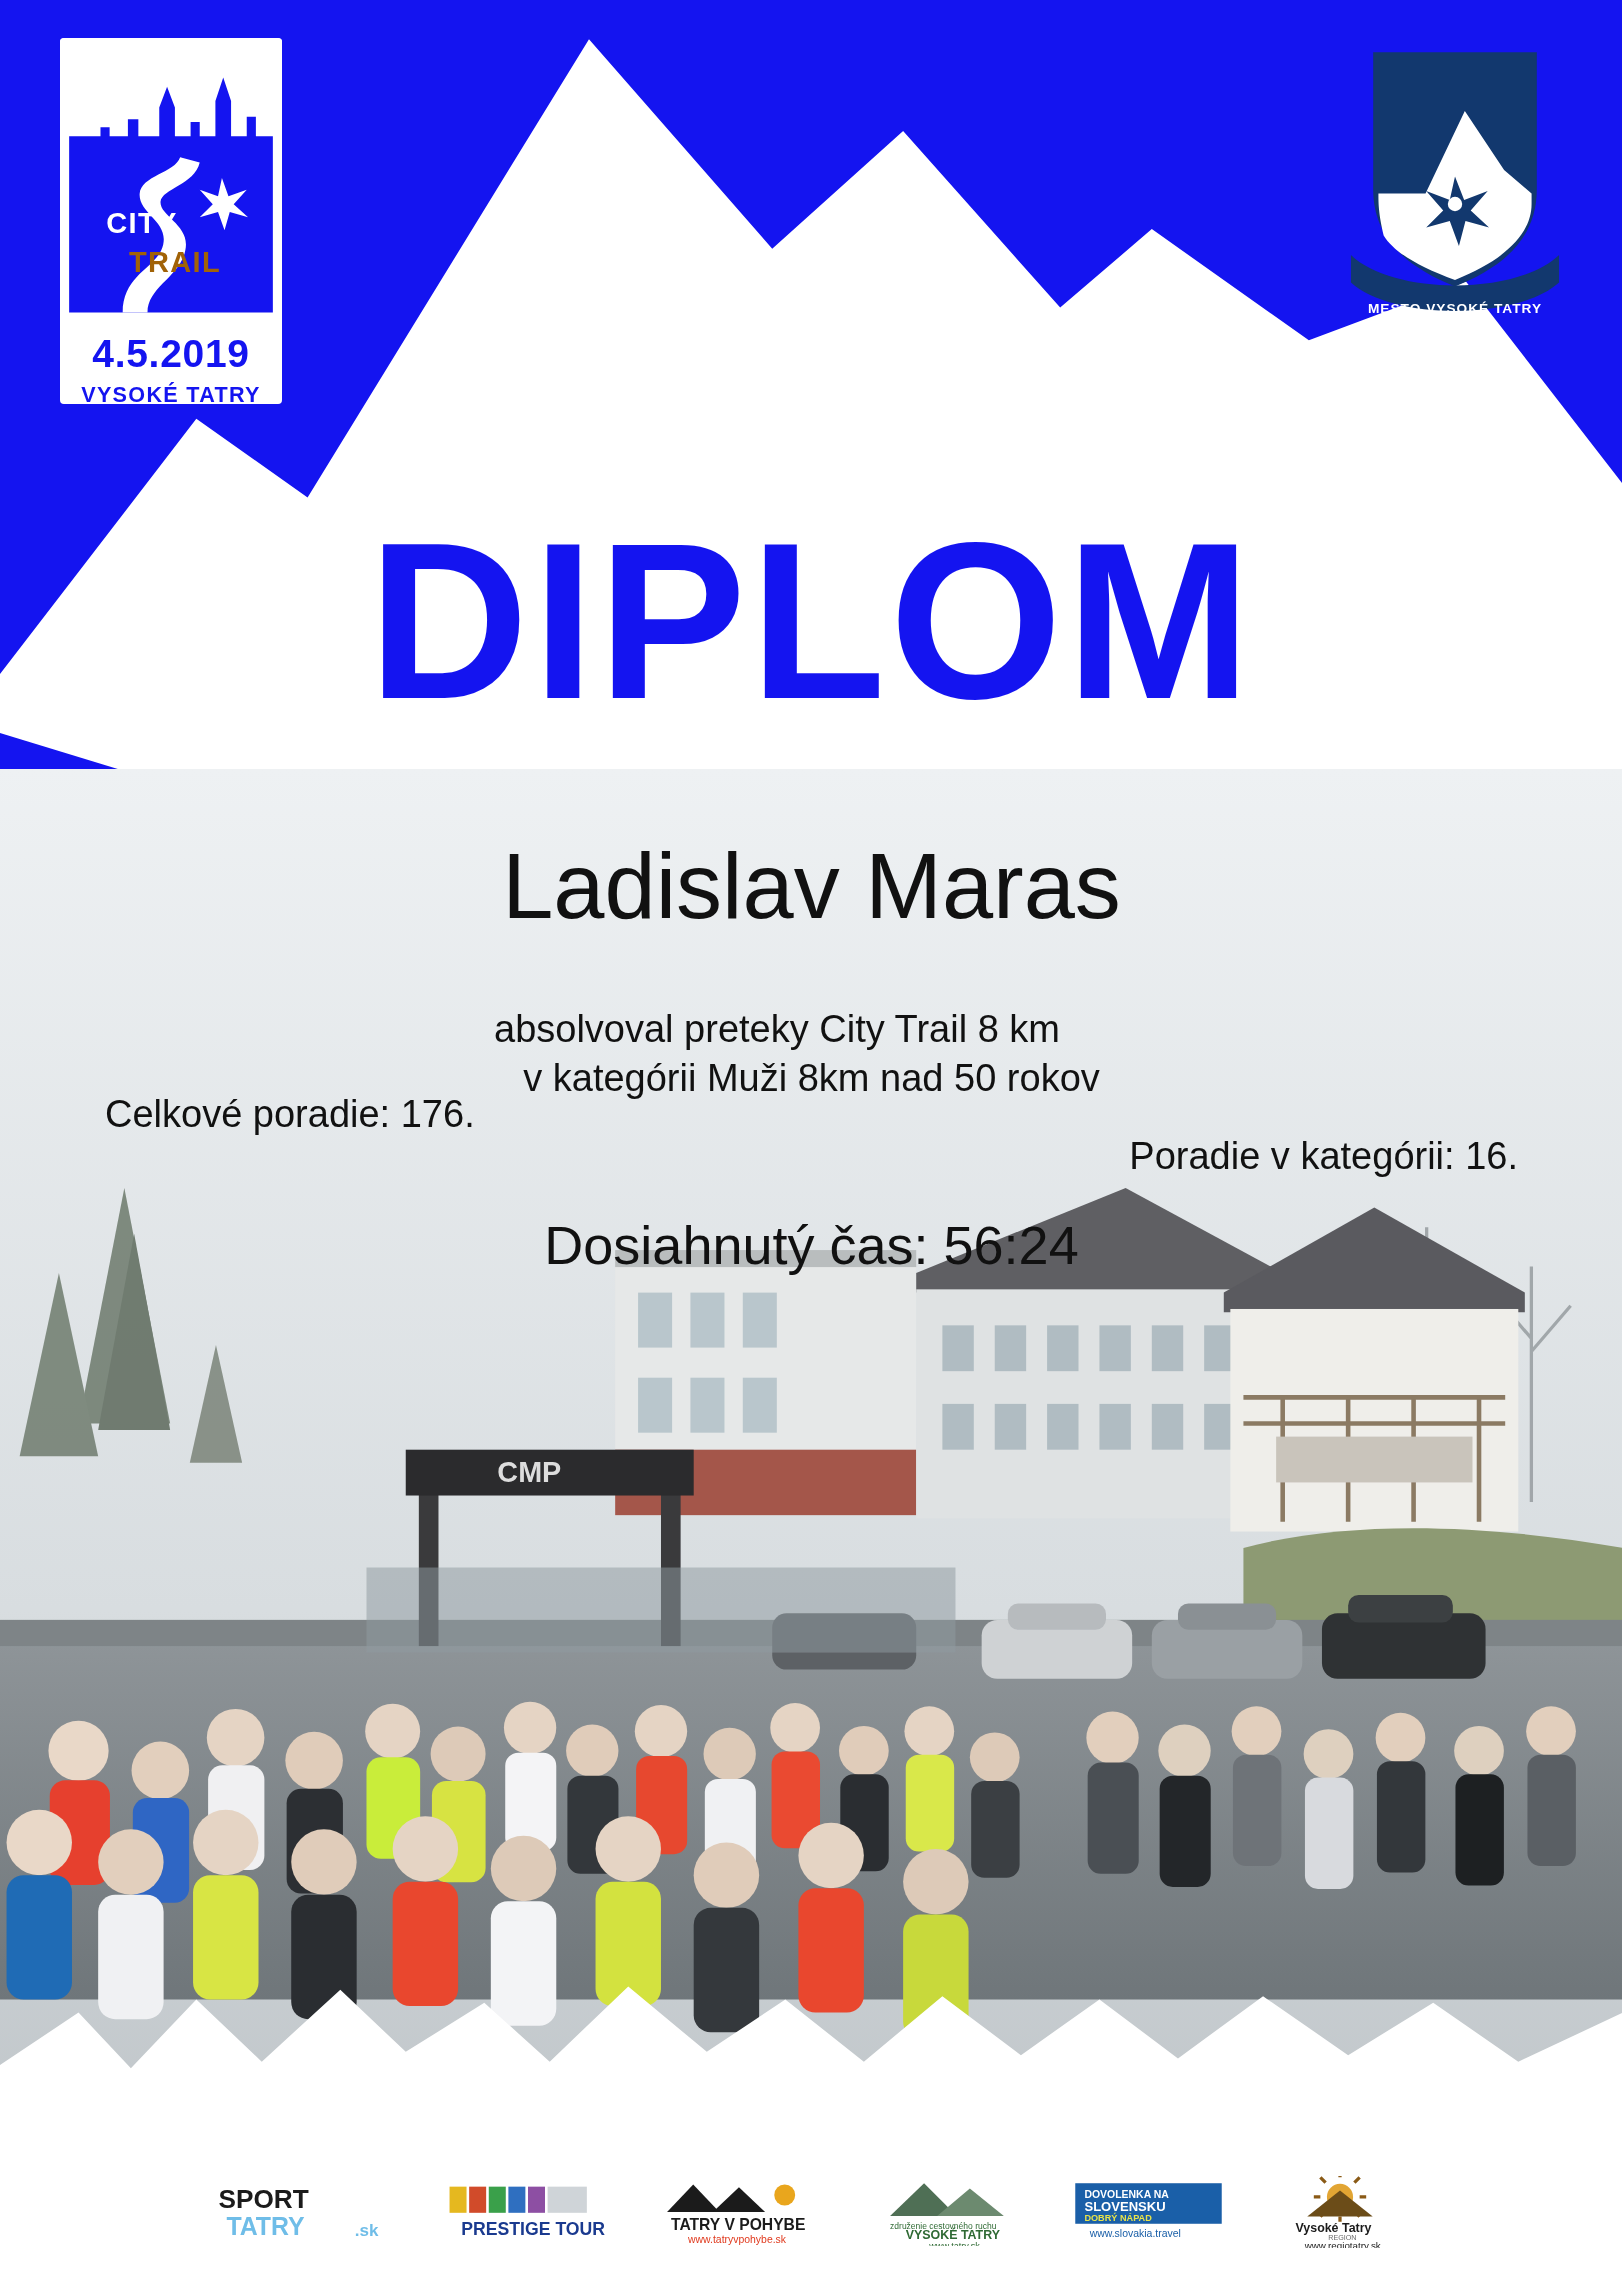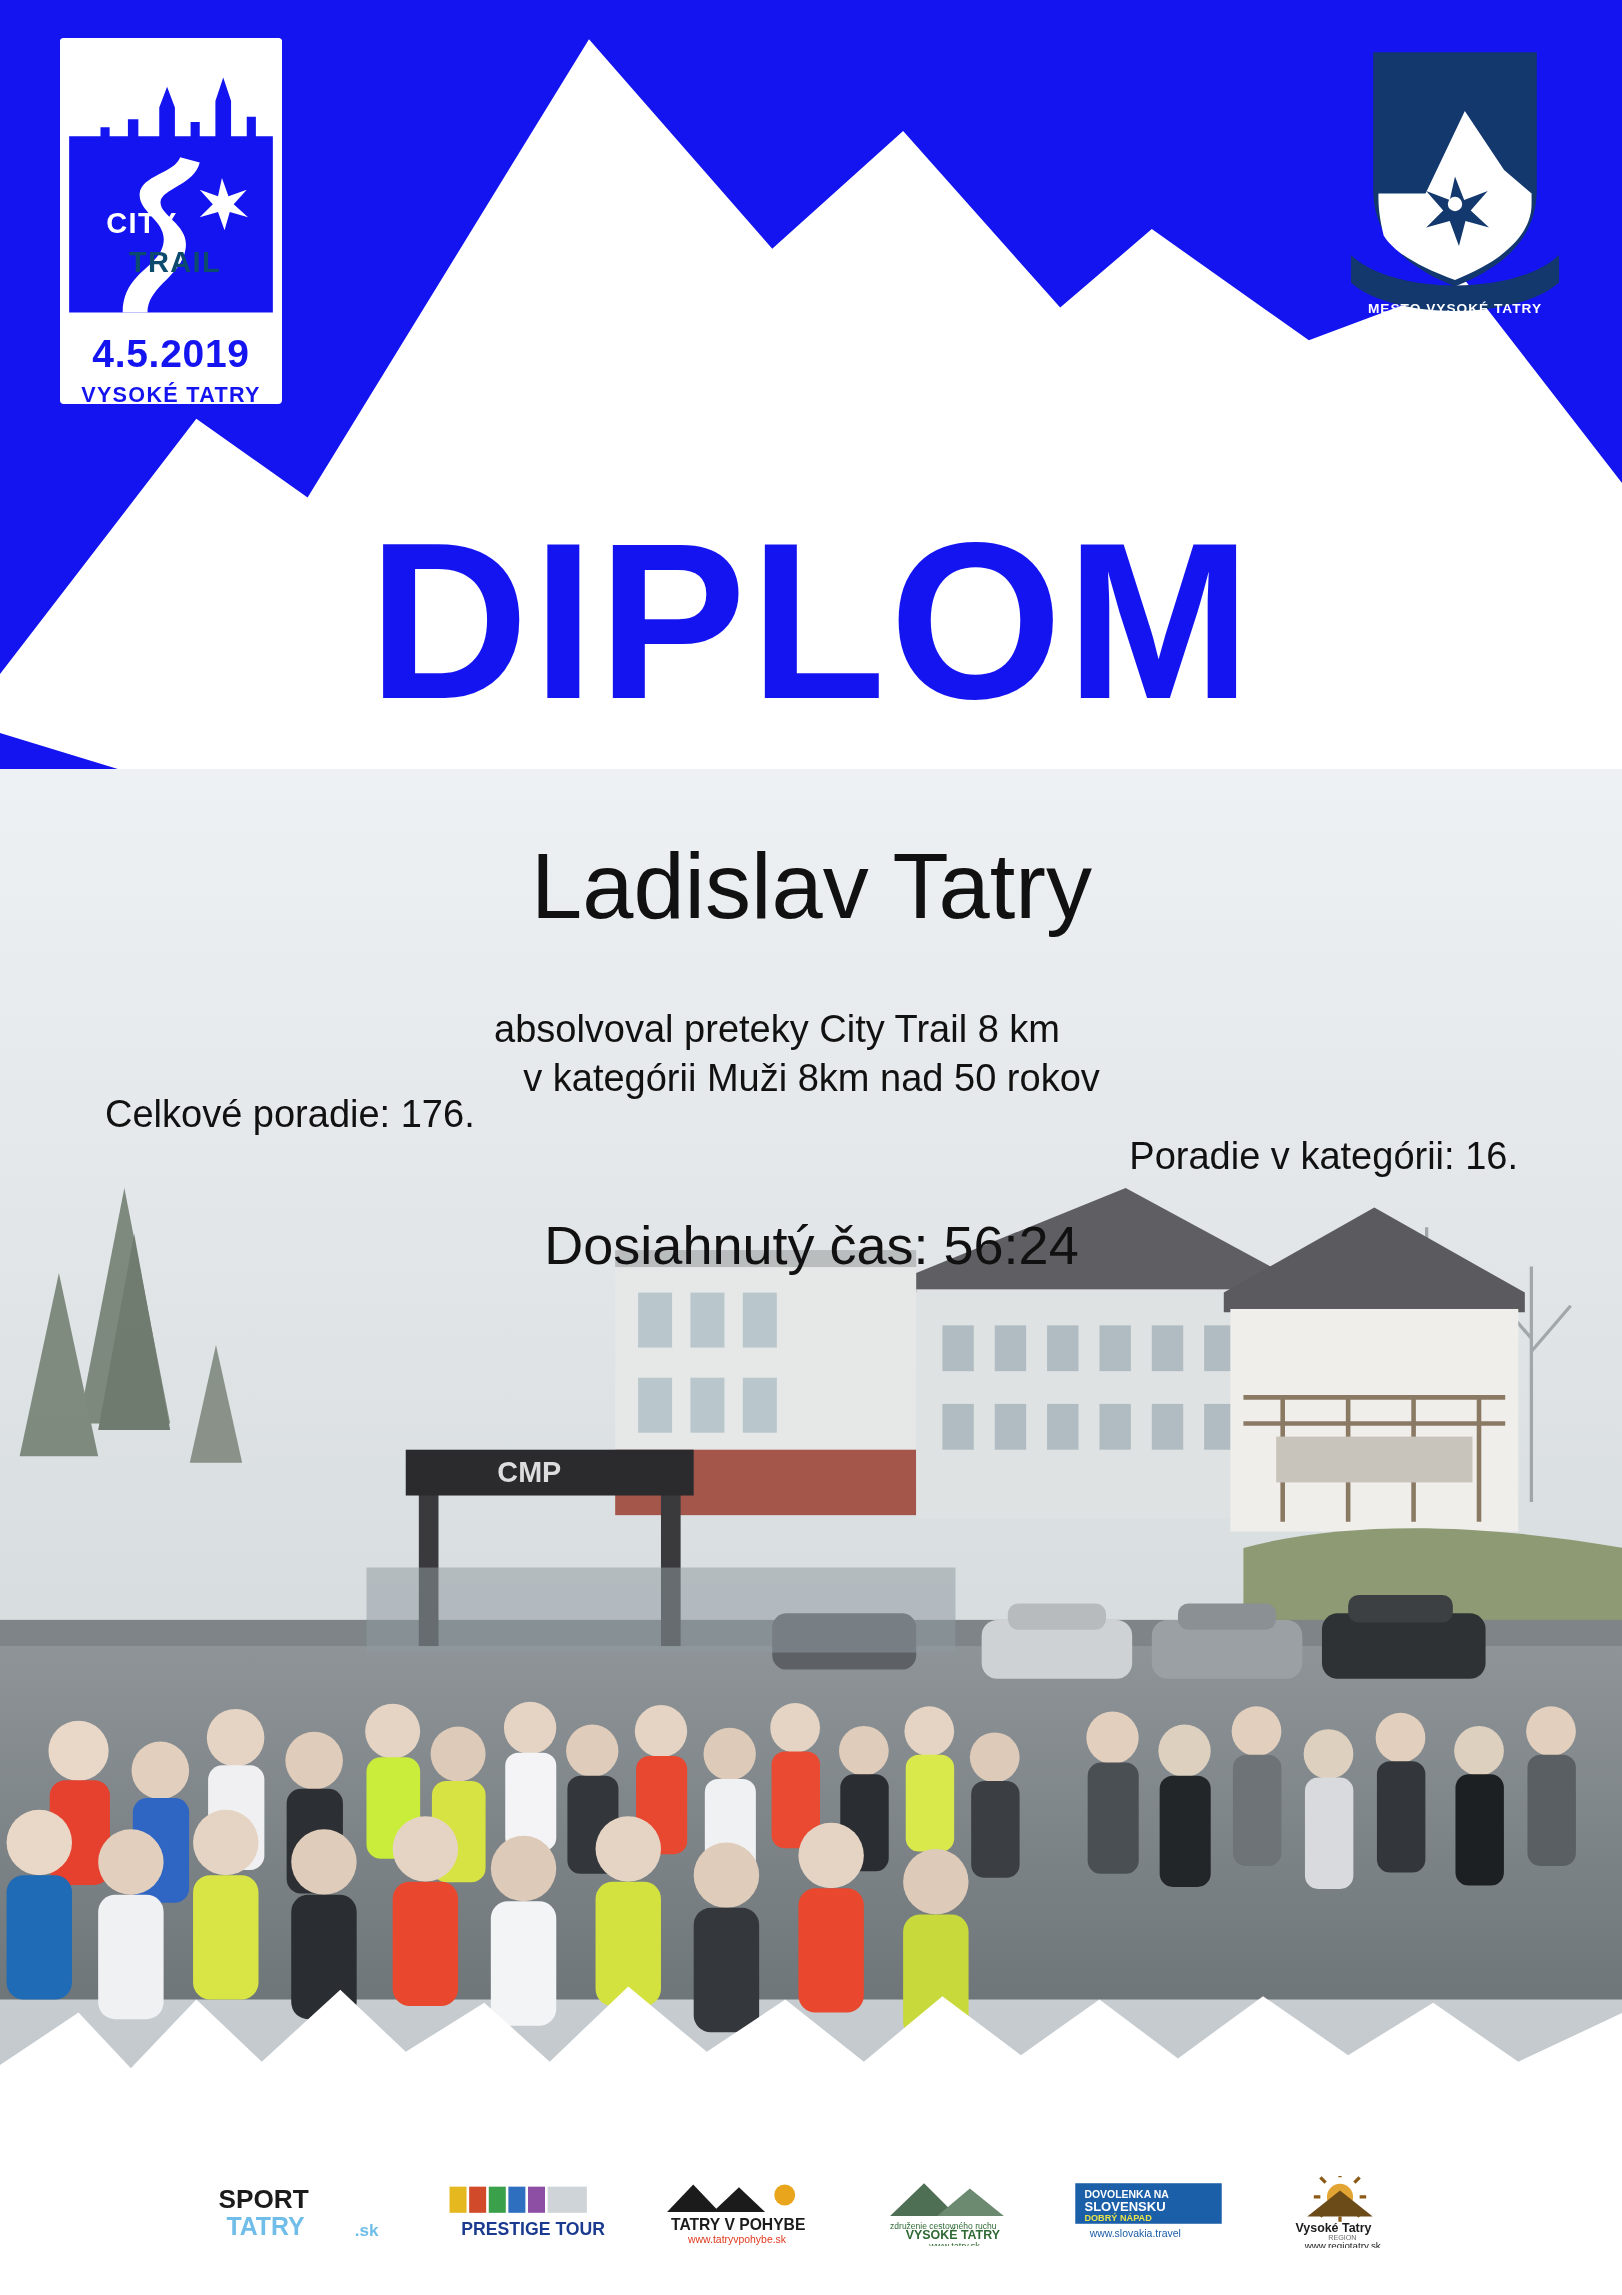--- a/index.html
+++ b/index.html
@@ -82,21 +82,21 @@
     font-size: 29px;
     font-weight: bold;
     letter-spacing: 1.3px;
   }
   .ct-word-trail {
     position: absolute;
     left: 33px;
     top: 208px;
     width: 164px;
     text-align: center;
-    color: #0c4a6e;
+    color: #a16207;
     font-size: 29px;
     font-weight: bold;
     letter-spacing: 1.3px;
   }
 
   
   .coat {
     position: absolute;
     right: 60px;
     top: 39px;
@@ -453,21 +453,21 @@
         L120,1900 L200,1985 L300,1880 L400,1975 L520,1865 L620,1960 L740,1885
         L840,1975 L960,1860 L1080,1960 L1200,1880 L1320,1975 L1440,1875
         L1560,1965 L1680,1880 L1800,1970 L1930,1875 L2060,1965 L2190,1885
         L2320,1975 L2480,1900 L2480,2333 Z"></path>
 
       <path fill="#ffffff" opacity="0.9" d="M0,2333 L0,2080 L160,2010 L330,2085 L520,2000 L700,2090
         L900,2005 L1100,2090 L1300,2010 L1500,2095 L1700,2015 L1900,2095 L2120,2010 L2330,2090 L2480,2030 L2480,2333 Z"></path>
     </svg>
   </div>
 
-  <div class="name">Ladislav Tatry</div>
+  <div class="name">Ladislav Maras</div>
   <div class="line-1">absolvoval preteky City Trail 8 km</div>
   <div class="line-2">v kategórii Muži 8km nad 50 rokov</div>
   <div class="rank-overall">Celkové poradie: 176.</div>
   <div class="rank-category">Poradie v kategórii: 16.</div>
   <div class="time">Dosiahnutý čas: 56:24</div>
 
   <div class="sponsors">
 
     <div class="sponsor">
       <svg width="190" height="63" viewBox="0 0 290 96">

